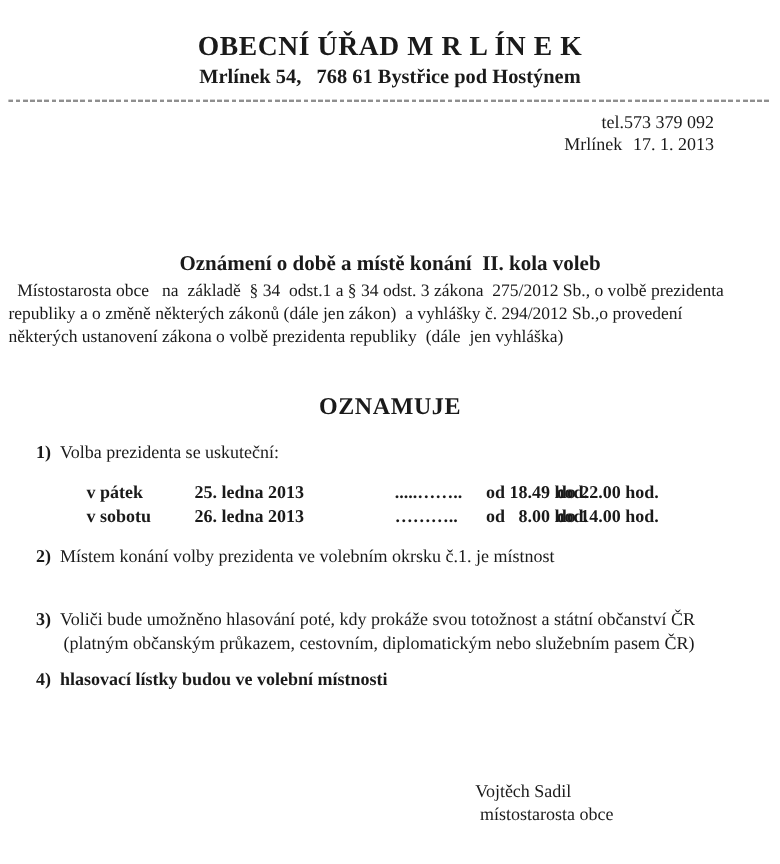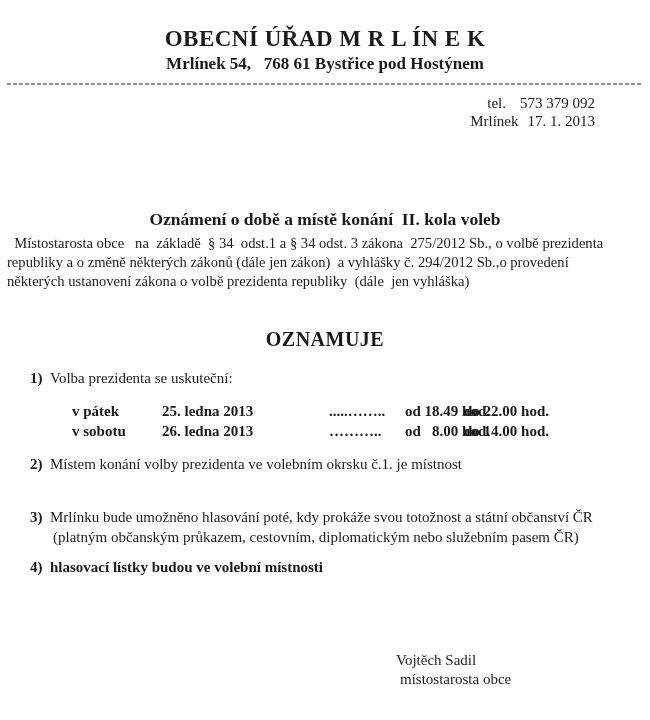--- a/index.html
+++ b/index.html
@@ -45,21 +45,20 @@
     position: absolute;
     top: 94px;
     right: 55px;
     text-align: right;
     font-size: 15px;
     line-height: 18px;
   }
   .contact-row {
     display: flex;
     justify-content: flex-end;
-    gap: 14px;
   }
   .contact-row + .contact-row { gap: 9px; }
 
   
   .notice-title {
     position: absolute;
     top: 193px; left: 0; right: 0;
     text-align: center;
     font-size: 17.5px;
     font-weight: bold;
@@ -183,21 +182,21 @@
   </div>
 
   <div class="item item-2">
     <div>
       <span class="num">2)</span><span>Místem konání volby prezidenta ve volebním okrsku č.1. je místnost</span>
     </div>
   </div>
 
   <div class="item item-3">
     <div>
-      <span class="num">3)</span><span>Mrlínku bude umožněno hlasování poté, kdy prokáže svou totožnost a státní občanství ČR</span>
+      <span class="num">3)</span><span>Voliči bude umožněno hlasování poté, kdy prokáže svou totožnost a státní občanství ČR</span>
     </div>
     <div class="cont-line">(platným občanským průkazem, cestovním, diplomatickým nebo služebním pasem ČR)</div>
   </div>
 
   <div class="item item-4">
     <span class="num">4)</span><span>hlasovací lístky budou ve volební místnosti</span>
   </div>
 
   <div class="signature">
     <div class="sig-name">Vojtěch Sadil</div>

